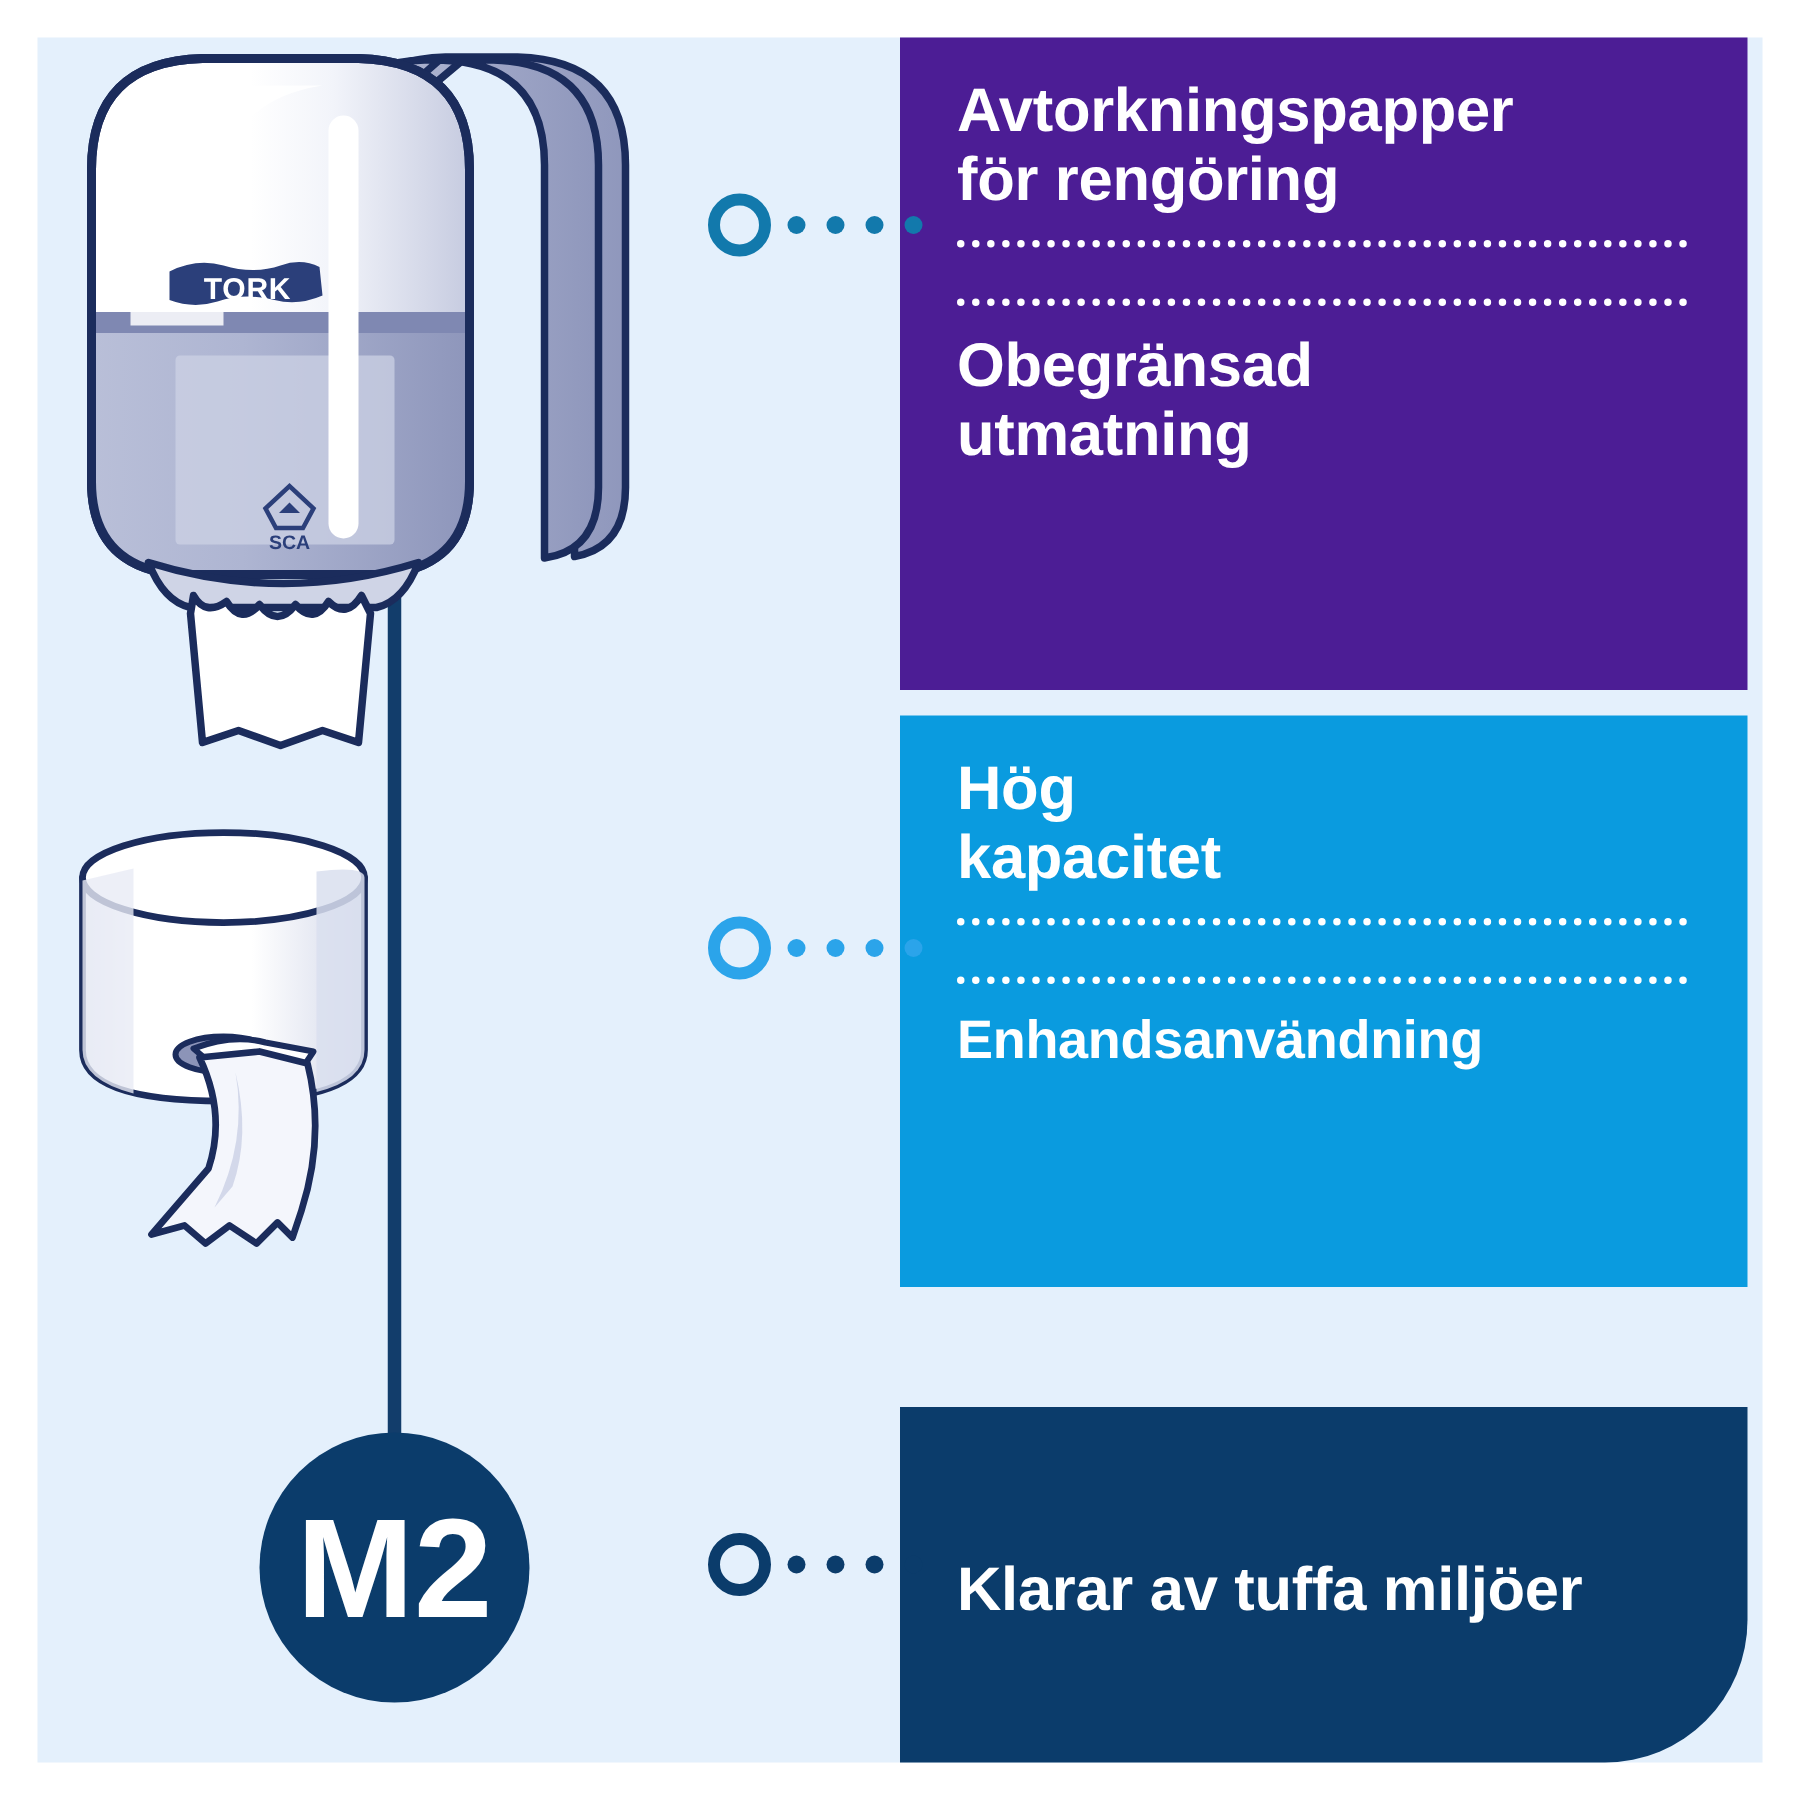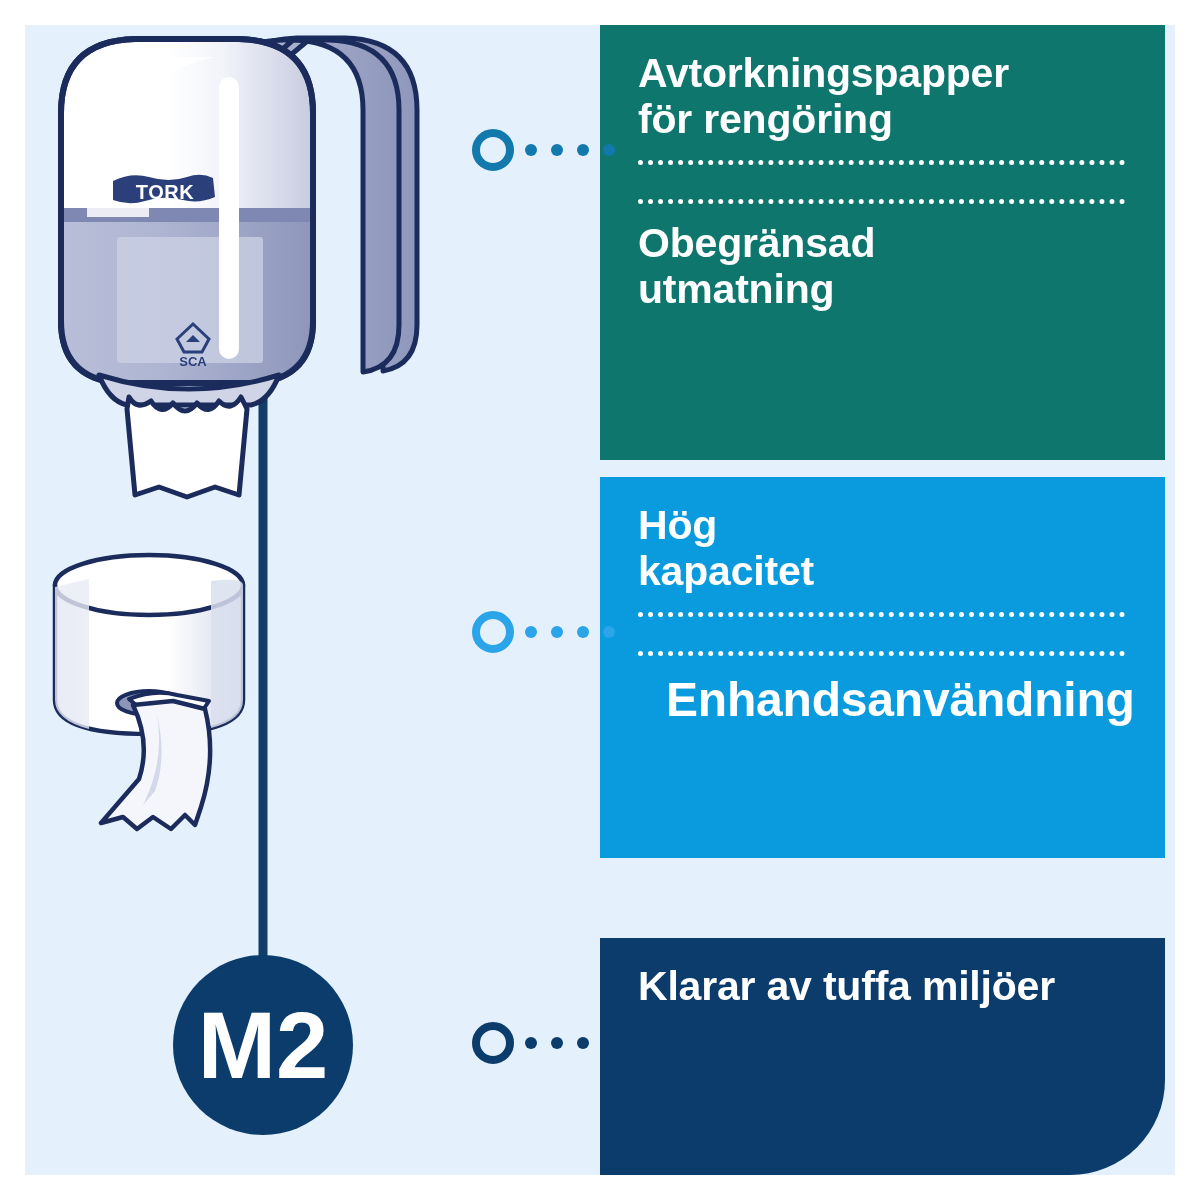--- a/index.html
+++ b/index.html
@@ -33,41 +33,41 @@
 
   
   .panel {
     position: absolute;
     left: 600px;
     width: 565px;
     box-sizing: border-box;
     padding: 26px 40px 20px 38px;
     color: #ffffff;
   }
-  .panel-1 { top: 25px;  height: 435px; background: #0f766e; }
+  .panel-1 { top: 25px;  height: 435px; background: #4c1d95; }
   .panel-2 { top: 477px; height: 381px; background: #0a9bdf; }
   .panel-3 { top: 938px; height: 237px; background: #0b3c6b;
              border-bottom-right-radius: 95px; }
 
   .panel-inner {
     display: flex;
     flex-direction: column;
     height: 100%;
     justify-content: flex-start;
   }
-  .panel-3 .panel-inner { }
+  .panel-3 .panel-inner { justify-content: center; }
 
   .feature {
     font-size: 41px;
     font-weight: bold;
     line-height: 1.12;
     letter-spacing: -0.2px;
     white-space: pre-line;
   }
-  .feature.small { font-size: 48px; margin-left: 28px; }
+  .feature.small { font-size: 36px; }
 
   .divider {
     height: 0;
     border-top: 5px dotted #ffffff;
     margin: 17px 0 17px 0;
     width: 100%;
   }
 
   
   .connector {

